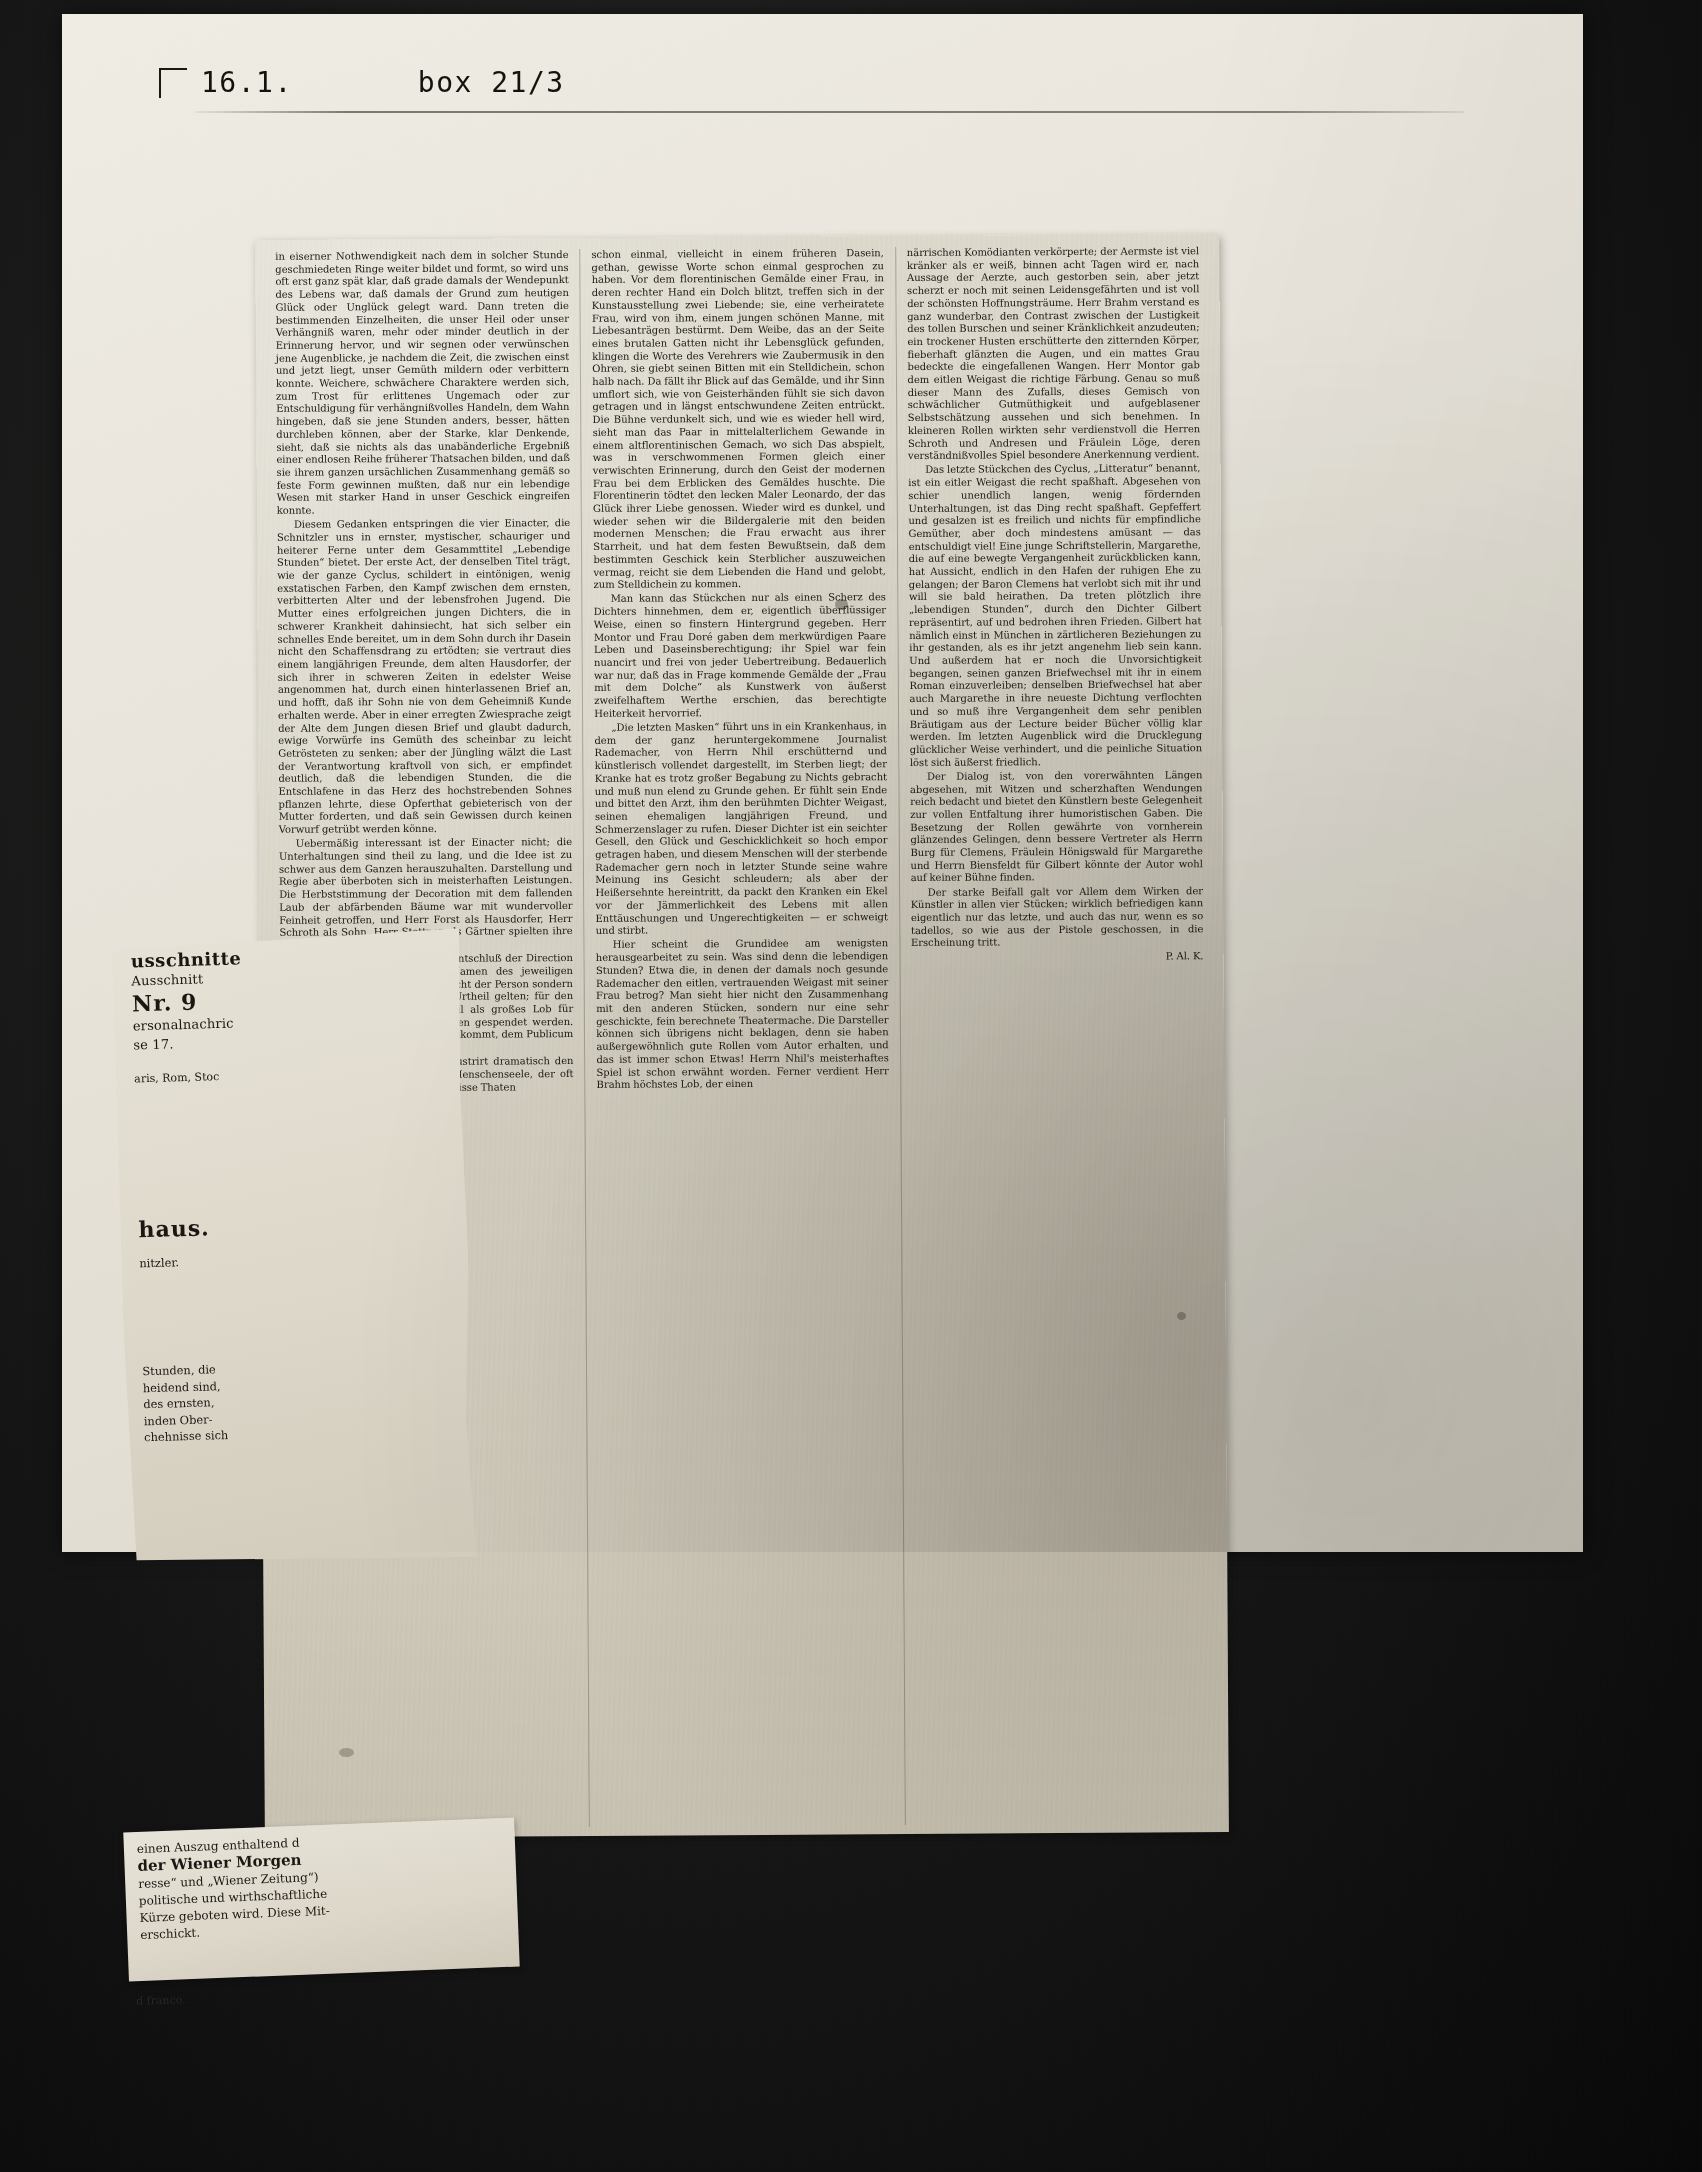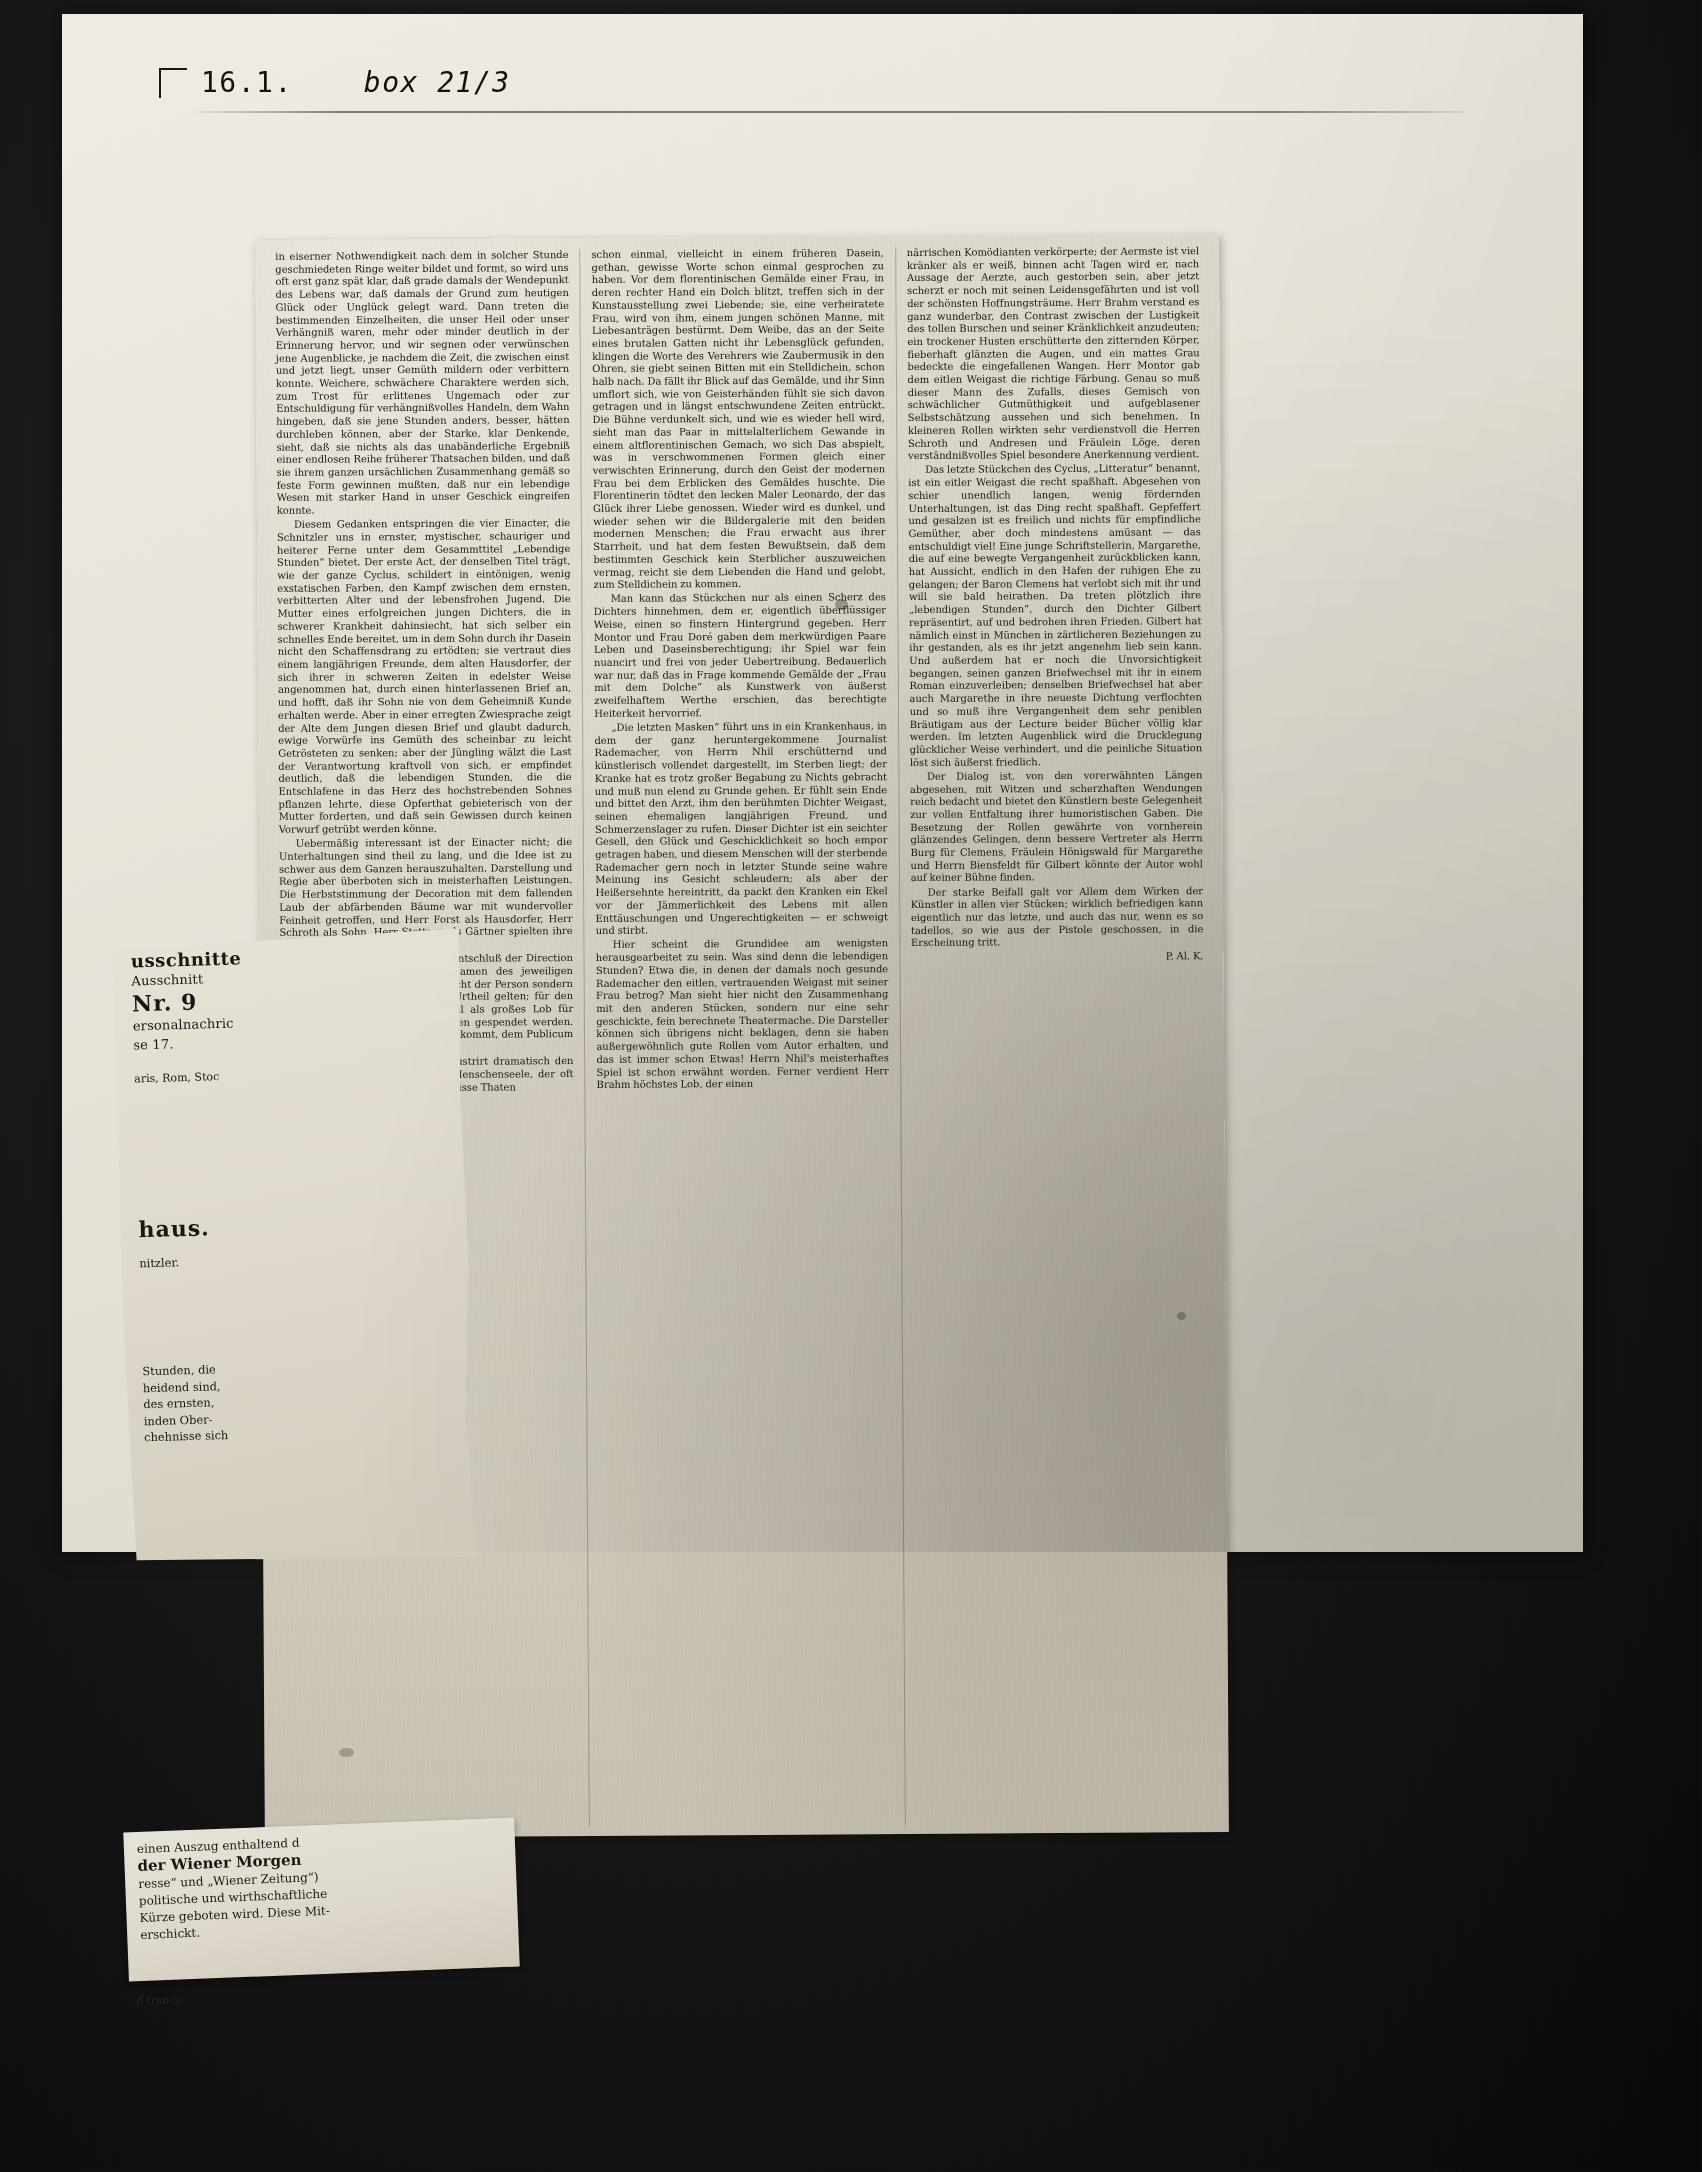--- a/index.html
+++ b/index.html
@@ -74,21 +74,21 @@
     position: absolute;
     left: 97px;
     top: 54px;
     width: 26px;
     height: 28px;
     border-left: 2.5px solid #1a1714;
     border-top: 2.5px solid #1a1714;
   }
   .header .num { margin-left: 40px; }
   .header .title { text-decoration: underline; text-underline-offset: 5px; }
-  .header .box { margin-left: 52px; font-style: italic; }
+  .header .box { margin-left: 106px; }
   .header-rule {
     position: absolute;
     left: 133px;
     top: 97px;
     width: 1269px;
     height: 1.5px;
     background: linear-gradient(90deg, rgba(30,26,22,.05), rgba(30,26,22,.55) 12%, rgba(30,26,22,.5) 85%, rgba(30,26,22,.08));
   }
 
   

